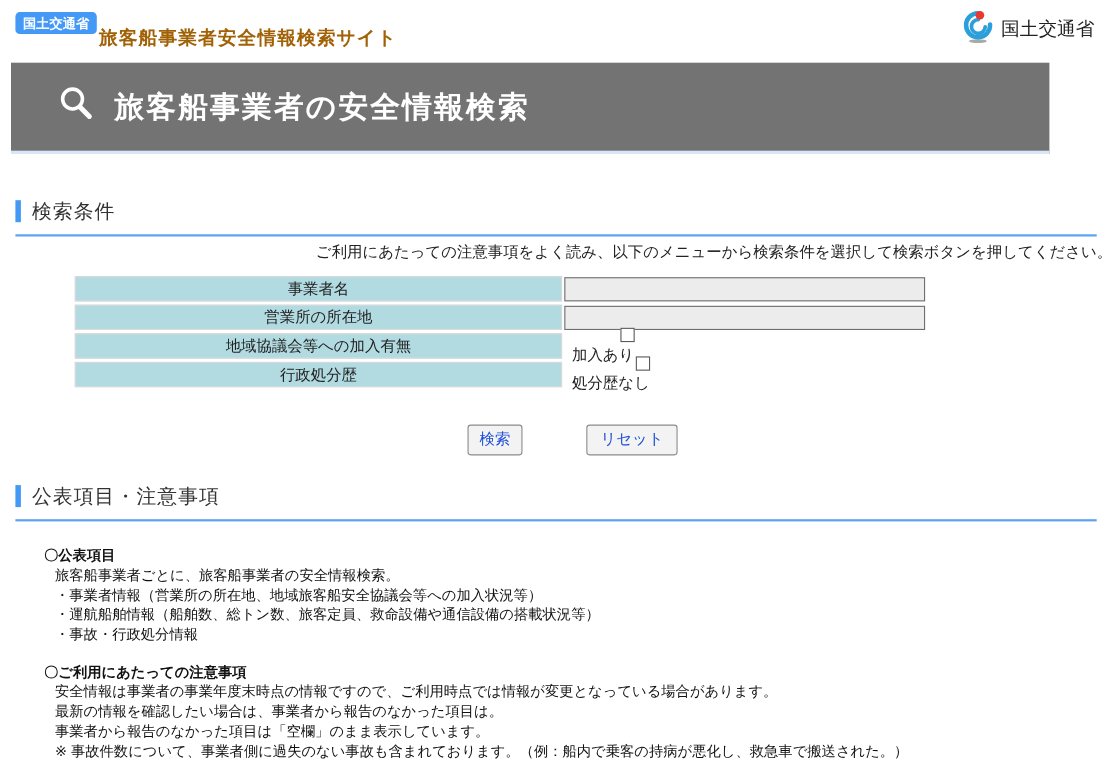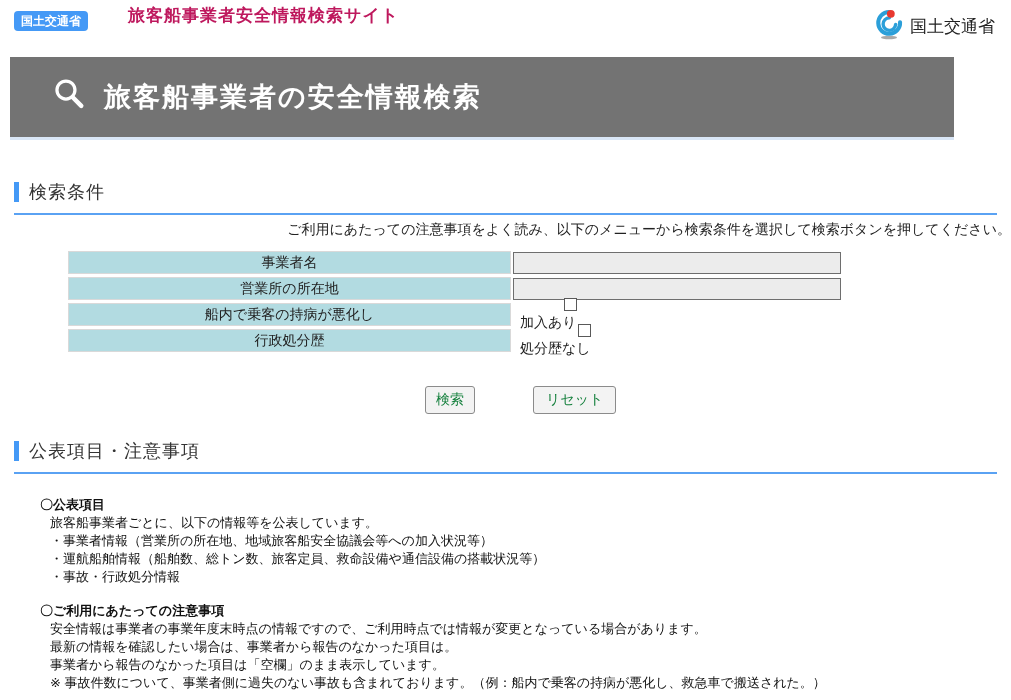--- a/index.html
+++ b/index.html
@@ -4,22 +4,22 @@
 <style>
   * { margin:0; padding:0; box-sizing:border-box; }
   html,body { background:#fff; }
   body { font-family:"Liberation Sans","DejaVu Sans",sans-serif; }
   .page { position:relative; width:1011px; height:700px; background:#fff; overflow:hidden; }
 
   
   .topbar { position:absolute; top:0; left:0; width:100%; height:50px; background:#fff; }
   .mlit-badge { position:absolute; left:14px; top:11px; background:#4499f6; color:#fff;
     font-size:12px; font-weight:bold; padding:4px 7px; border-radius:4px; line-height:1; }
-  .site-title { position:absolute; left:90px; top:4px; font-size:17px; font-weight:bold;
-    color:#be185d; letter-spacing:1px;margin-left:38px; }
+  .site-title { position:absolute; left:90px; top:23px; font-size:17px; font-weight:bold;
+    color:#a16207; letter-spacing:1px; }
   .logo-group { position:absolute; right:16px; top:8px; display:flex; align-items:center; gap:5px; }
   .logo-text { font-size:17px; color:#222; }
 
   
   .banner { position:absolute; left:10px; top:57px; width:944px; height:83px; background:#737373;
     display:flex; align-items:center; padding-left:42px; border-bottom:3px solid #d9e6f6; }
   .banner-title { color:#fff; font-size:27px; font-weight:bold; letter-spacing:2px; margin-left:16px; }
 
   
   .section-heading { position:absolute; left:14px; width:983px; border-bottom:2px solid #5aa2f3;
@@ -39,21 +39,21 @@
     display:flex; align-items:center; justify-content:center; font-size:14px; color:#222; }
   .value-cell { display:flex; align-items:center; margin-left:2px; }
   .text-input { width:328px; height:22px; background:#ececec; border:1px solid #6e6e6e;
     font-size:14px; padding:0 4px; }
   .cb-wrap { display:flex; align-items:flex-end; margin-left:7px; gap:3px;flex-direction:column; }
   .cb { appearance:none; -webkit-appearance:none; width:13px; height:13px; background:#fff;
     border:1px solid #595959; margin:0; }
   .cb-label { font-size:14px; color:#222; }
 
   
-  .btn { position:absolute; top:386px; font-size:14px; color:#15803d; background:#f3f3f3;
+  .btn { position:absolute; top:386px; font-size:14px; color:#1d4ed8; background:#f3f3f3;
     border:1px solid #8b8b8b; border-radius:3px; padding:4px 10px; cursor:pointer;
     font-family:"Liberation Sans","DejaVu Sans",sans-serif; }
   .btn-search { left:425px; }
   .btn-reset { left:533px; padding:4px 12px; }
 
   
   .notes-body { position:absolute; left:40px; top:496px; width:950px; font-size:13px;
     color:#111; line-height:18px; }
   .note-block { margin-bottom:16px; }
   .note-title { font-weight:bold; }
@@ -107,21 +107,21 @@
     </div>
 
     <div class="form-row">
       <div class="label-cell">営業所の所在地</div>
       <div class="value-cell">
         <input class="text-input" type="text" value="" style="">
       </div>
     </div>
 
     <div class="form-row">
-      <div class="label-cell">船内で乗客の持病が悪化し</div>
+      <div class="label-cell">地域協議会等への加入有無</div>
       <div class="value-cell">
         <span class="cb-wrap">
           <input class="cb" type="checkbox" style="">
           <span class="cb-label">加入あり</span>
         </span>
       </div>
     </div>
 
     <div class="form-row">
       <div class="label-cell">行政処分歴</div>
@@ -139,21 +139,21 @@
   <button class="btn btn-reset">リセット</button>
 
   <div class="section-heading h-notes">
     <span class="heading-bar"></span>
     <span class="heading-text">公表項目・注意事項</span>
   </div>
 
   <div class="notes-body">
     <div class="note-block">
       <div class="note-title">〇公表項目</div>
-      <div class="note-line">旅客船事業者ごとに、以下の情報等を公表しています。</div>
+      <div class="note-line">旅客船事業者ごとに、旅客船事業者の安全情報検索。</div>
       <div class="note-line">・事業者情報（営業所の所在地、地域旅客船安全協議会等への加入状況等）</div>
       <div class="note-line">・運航船舶情報（船舶数、総トン数、旅客定員、救命設備や通信設備の搭載状況等）</div>
       <div class="note-line">・事故・行政処分情報</div>
     </div>
     <div class="note-block">
       <div class="note-title">〇ご利用にあたっての注意事項</div>
       <div class="note-line">安全情報は事業者の事業年度末時点の情報ですので、ご利用時点では情報が変更となっている場合があります。</div>
       <div class="note-line">最新の情報を確認したい場合は、事業者から報告のなかった項目は。</div>
       <div class="note-line">事業者から報告のなかった項目は「空欄」のまま表示しています。</div>
       <div class="note-line">※ 事故件数について、事業者側に過失のない事故も含まれております。（例：船内で乗客の持病が悪化し、救急車で搬送された。）</div>

